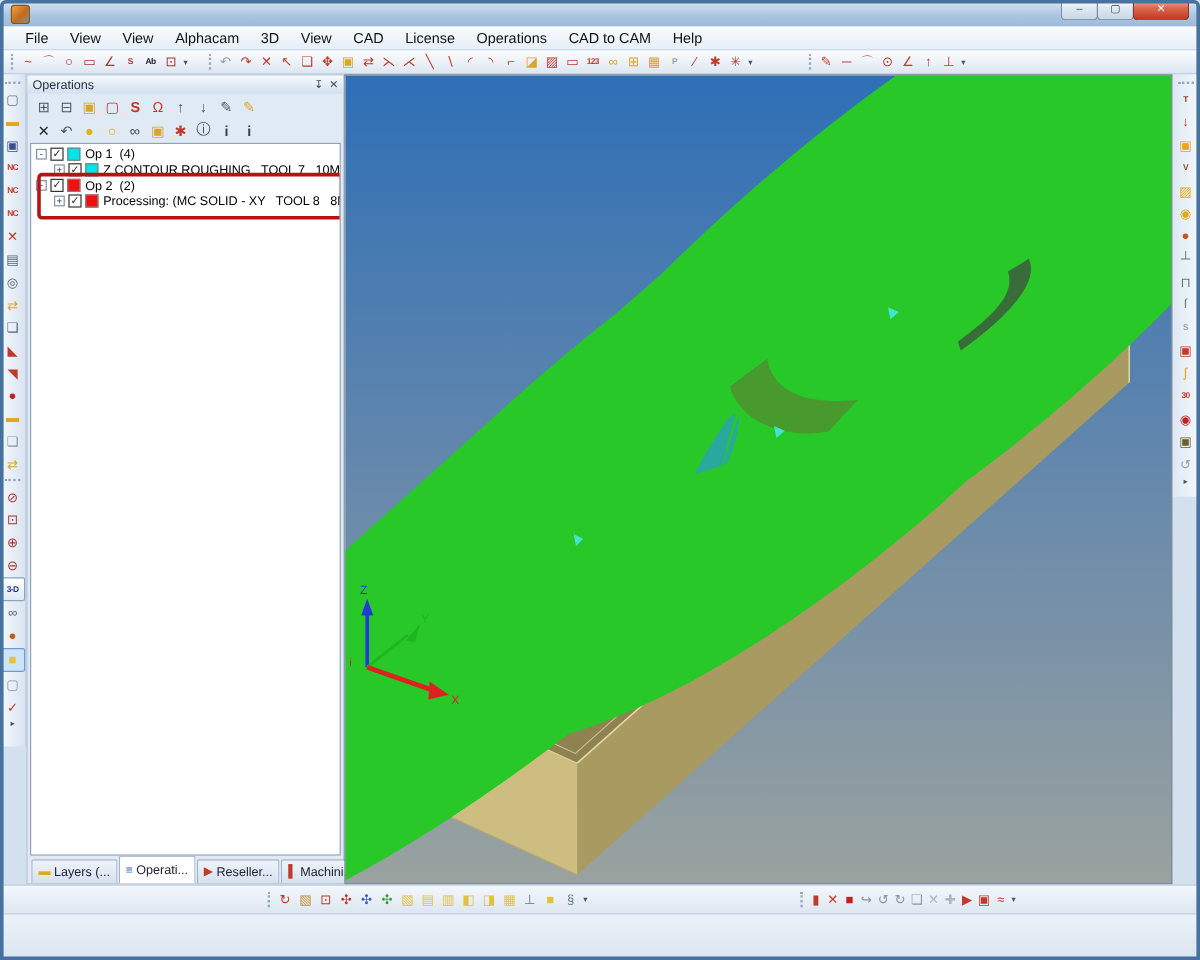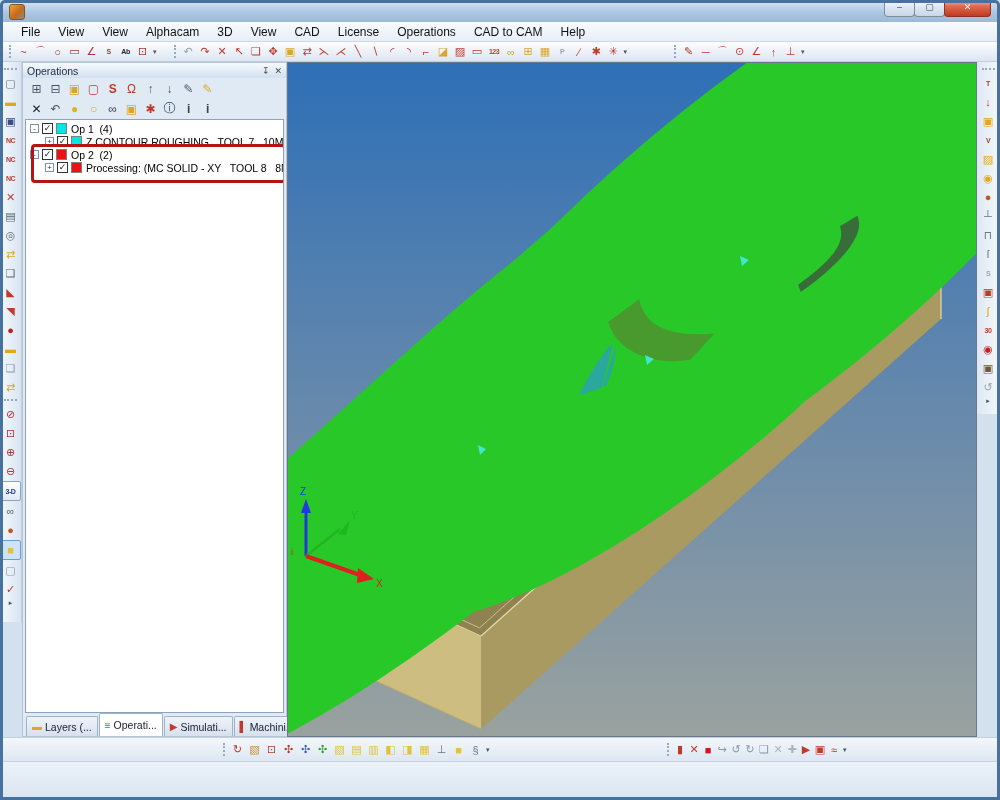--- a/index.html
+++ b/index.html
@@ -300,21 +300,21 @@
   <div class="tab">
       <span class="tico" style="color: rgb(226, 167, 28);">▬</span>
       <span>Layers (...</span>
     </div>
       <div class="tab active">
       <span class="tico" style="color: rgb(59, 111, 196);">≡</span>
       <span>Operati...</span>
     </div>
       <div class="tab">
       <span class="tico" style="color: rgb(192, 57, 43);">▶</span>
-      <span>Simulati...</span>
+      <span>Reseller...</span>
     </div>
       <div class="tab">
       <span class="tico" style="color: rgb(192, 57, 43);">▌</span>
       <span>Machini...</span>
     </div>
     </div>
 </div>
 
 <div class="abs viewport">
   <svg width="688" height="673" viewBox="0 0 688 673">

